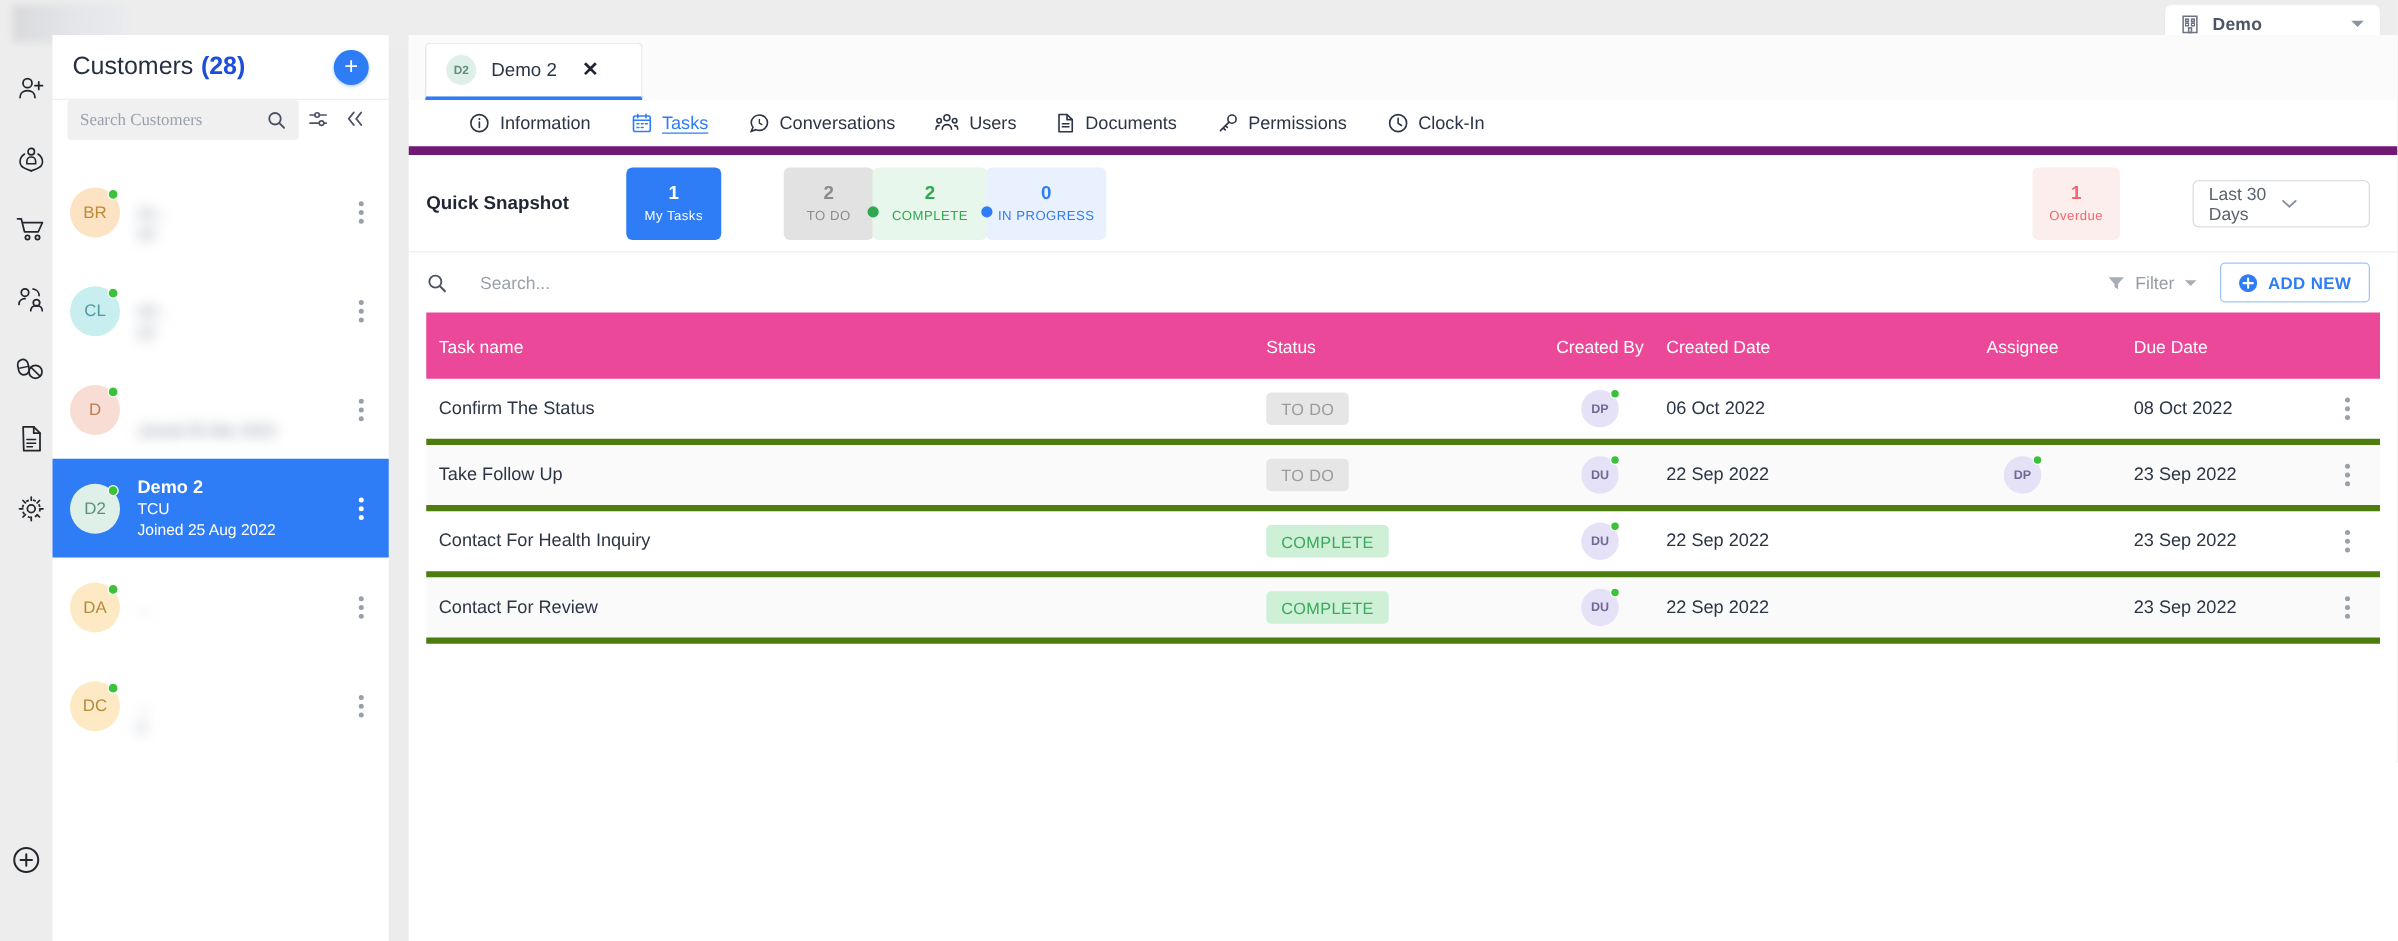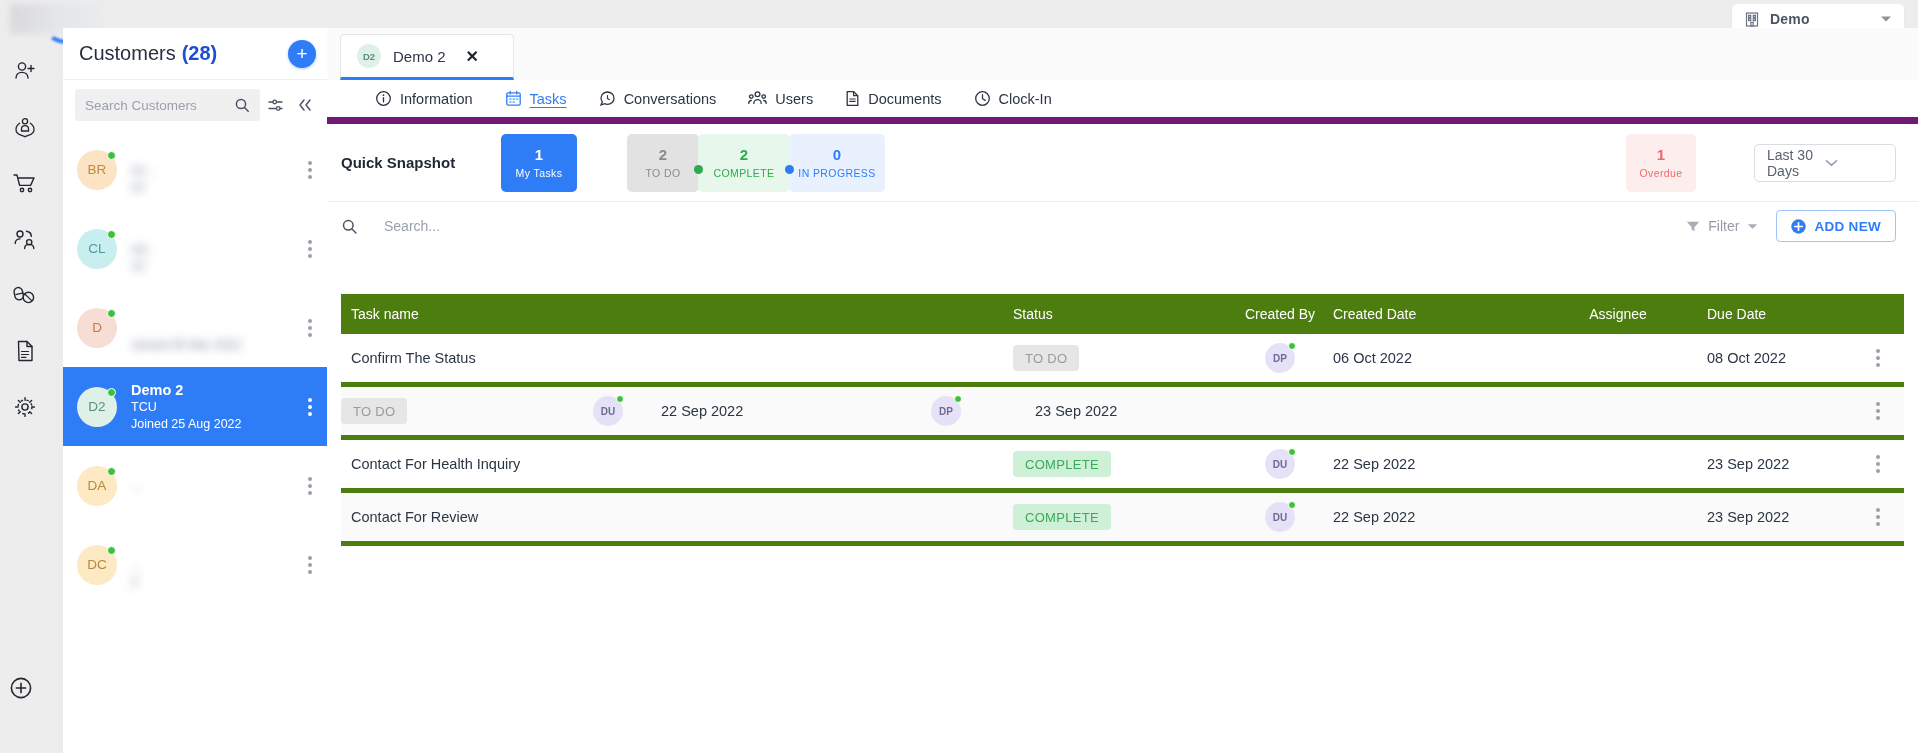--- a/index.html
+++ b/index.html
@@ -48,37 +48,37 @@
     padding-top: 16px; gap: 22px;
   }
   .rail-item {
     width: 34px; height: 34px; display: flex; align-items: center;
     justify-content: center; cursor: pointer;
   }
   .rail-bottom { position: absolute; left: 8px; bottom: 52px; }
 
   
   .cust-panel {
-    position: absolute; left: 63px; top: 28px; width: 269px; height: 725px;
+    position: absolute; left: 42px; top: 28px; width: 269px; height: 725px;
     background: #ffffff;
   }
   .cust-head {
     height: 52px; display: flex; align-items: center; padding: 0 16px;
     border-bottom: 1px solid #f0f0f0;
   }
   .cust-title { font-size: 20px; color: #263040; font-weight: 500; }
   .cust-count { font-size: 20px; color: #1d4ed8; font-weight: 600; margin-left: 6px; }
   .add-cust-btn {
     margin-left: auto; width: 28px; height: 28px; border-radius: 50%;
     background: #2f7df6; color: #fff; display: flex; align-items: center;
     justify-content: center; font-size: 19px; line-height: 1; cursor: pointer;
     box-shadow: 0 1px 3px rgba(47,125,246,.4);
   }
   .cust-searchrow {
-    height: 50px; display: flex; align-items: center; padding: 0 12px; gap: 0;
+    height: 50px; display: flex; padding: 0 12px; gap: 0; font-family: Liberation Serif, serif;
   }
   .cust-search {
     flex: 1; height: 32px; background: #f0f0f0; border-radius: 3px;
     display: flex; align-items: center; padding: 0 10px;
   }
   .cust-search .ph { flex: 1; font-size: 13.5px; color: #9aa1ad; }
   .icon-btn { width: 30px; height: 30px; display: flex; align-items: center;
     justify-content: center; cursor: pointer; }
 
   .cust-list { position: relative; }
@@ -179,22 +179,22 @@
   .addnew {
     margin-left: 18px; height: 32px; border: 1px solid #9ec4fb; border-radius: 4px;
     display: flex; align-items: center; gap: 8px; padding: 0 14px;
     color: #2f7df6; font-size: 13.5px; font-weight: 600; cursor: pointer;
     letter-spacing: .3px;
   }
 
   
   .tbl { margin: 0 14px; }
   .tbl-head {
-    height: 40px; background: #4d7c0f; display: flex; align-items: center;
-    color: #ffffff; font-size: 14px; margin-top: 44px;
+    height: 53px; background: #ec4899; display: flex; align-items: center;
+    color: #ffffff; font-size: 14px;
   }
   .tbl-row {
     height: 53px; display: flex; align-items: center; font-size: 14.5px;
     color: #2b3545; border-bottom: 5px solid #4d7c0f;
   }
   .tbl-row.alt { background: #fafafa; }
   .c-task { width: 672px; padding-left: 10px; }
   .c-status { width: 214px; }
   .c-created { width: 106px; display: flex; justify-content: center; }
   .c-cdate { width: 196px; }
@@ -501,20 +501,29 @@
               <path d="M2.2 1.6h6.4l4.2 4.1v9.7H2.2z"></path>
               <path d="M8.6 1.6v4.1h4.2"></path>
               <path d="M4.8 9h5.4M4.8 11.4h5.4" stroke-width="1.1" stroke-linecap="round"></path>
             </svg>
           </span>
           <span class="navtab-label">Documents</span>
         </div>
         <div class="navtab">
           <span>
             <svg width="17" height="17" viewBox="0 0 17 17" fill="none" stroke="#2b3545" stroke-width="1.3" stroke-linecap="round">
+              <circle cx="11.6" cy="5.3" r="3.3"></circle>
+              <path d="M9.2 7.7 2.4 14.5M4.6 12.3l1.6 1.6M6.4 10.5l1.5 1.5"></path>
+            </svg>
+          </span>
+          <span class="navtab-label">Permissions</span>
+        </div>
+        <div class="navtab">
+          <span>
+            <svg width="17" height="17" viewBox="0 0 17 17" fill="none" stroke="#2b3545" stroke-width="1.3" stroke-linecap="round">
               <circle cx="8.5" cy="8.5" r="6.8"></circle>
               <path d="M8.5 4.6v4.1l2.7 1.7"></path>
             </svg>
           </span>
           <span class="navtab-label">Clock-In</span>
         </div>
       </div>
 
     <div class="snapshot">
       <div class="snap-label">Quick Snapshot</div>
@@ -617,20 +626,21 @@
             <div class="c-due">08 Oct 2022</div>
             <div class="c-menu">
               <div class="kebab">
                 <i></i>
                 <i></i>
                 <i></i>
               </div>
             </div>
           </div>
           <div class="tbl-row alt">
+            <div class="c-task">Take Follow Up</div>
             <div class="c-status"><span class="badge todo-b">TO DO</span></div>
             <div class="c-created">
               <div class="av-sm">
                 <span>DU</span>
                 <i class="dot"></i>
               </div>
             </div>
             <div class="c-cdate">22 Sep 2022</div>
             <div class="c-assignee">
               <div class="av-sm">

